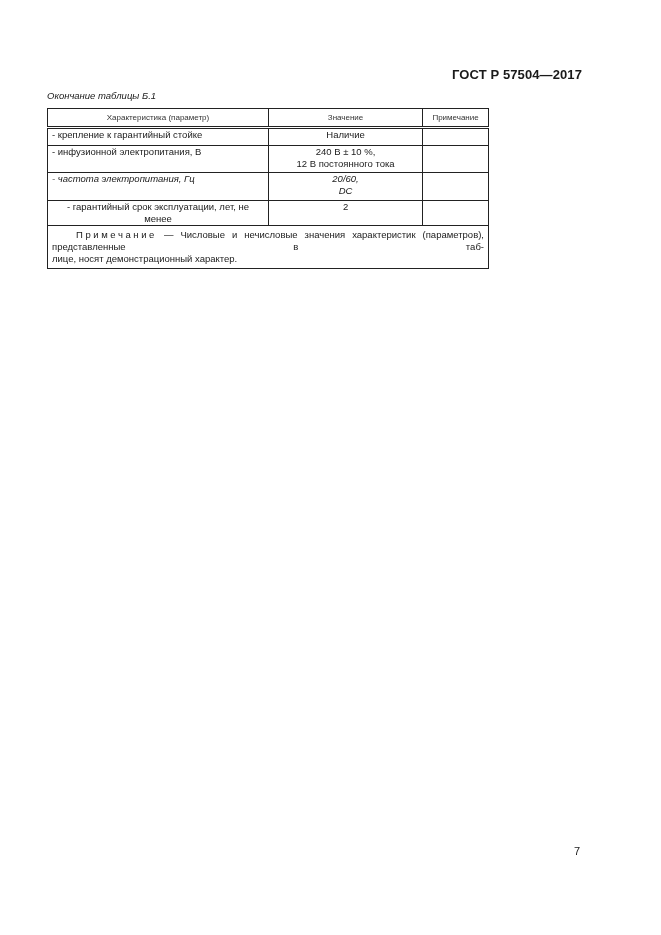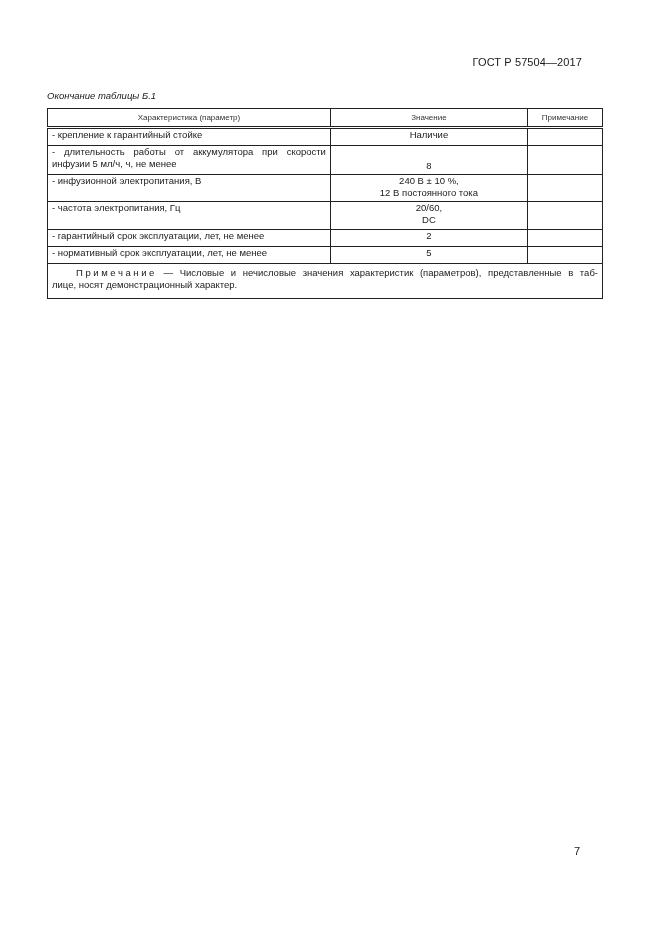--- a/index.html
+++ b/index.html
@@ -7,38 +7,38 @@
       width: 661px;
       height: 935px;
       background: #ffffff;
       position: relative;
       font-family: "Liberation Sans", "DejaVu Sans", sans-serif;
       color: #1a1a1a;
       overflow: hidden;
     }
     .doc-header {
       position: absolute;
-      top: 56px;
+      top: 67px;
       right: 79px;
-      font-size: 11px;
-      font-weight: normal;
+      font-size: 13px;
+      font-weight: bold;
       letter-spacing: 0.1px;
     }
     .table-caption {
       position: absolute;
       top: 90px;
       left: 47px;
       font-size: 9.5px;
       font-style: italic;
     }
     table.spec {
       position: absolute;
       top: 108px;
       left: 47px;
-      width: 556px;
+      width: 442px;
       border-collapse: collapse;
       font-size: 9.5px;
       line-height: 12px;
     }
     table.spec td, table.spec th {
       border: 1px solid #222;
       padding: 0 4px;
       vertical-align: top;
     }
     table.spec th {
@@ -53,22 +53,22 @@
     .col-param { width: 260px; }
     .col-value { width: 181px; }
     .col-note { width: 69px; }
     td.param { text-align: left; padding-top: 3px; }
     td.param.justify { text-align: justify; text-align-last: left; }
     td.value { text-align: center; padding-top: 3px; margin-left: 15px; }
     td.value.bottom { vertical-align: bottom; padding-bottom: 2px; }
     tr.r1 td { height: 16px; }
     tr.r2 td { height: 26px; }
     tr.r3 td { height: 26px; }
-    tr.r4 td { height: 27px; }
-    tr.r5 td { height: 16px; }
+    tr.r4 td { height: 27px; font-style: italic; }
+    tr.r5 td { height: 16px; text-align: center; }
     tr.r6 td { height: 16px; }
     tr.note td {
       height: 28px;
       padding: 3px 4px 3px 4px;
       text-align: left;
     }
     .note-line1 { text-indent: 24px; display: block; text-align: justify; text-align-last: justify; }
     .note-label { letter-spacing: 2.6px; }
     .page-number {
       position: absolute;
@@ -96,25 +96,20 @@
       <th>Значение</th>
       <th>Примечание</th>
     </tr>
   </thead>
   <tbody>
     <tr class="r1">
       <td class="param">- крепление к гарантийный стойке</td>
       <td class="value">Наличие</td>
       <td></td>
     </tr>
-    <tr class="r2">
-      <td class="param justify">- длительность работы от аккумулятора при скорости инфузии 5 мл/ч, ч, не менее</td>
-      <td class="value bottom">8</td>
-      <td></td>
-    </tr>
     <tr class="r3">
       <td class="param">- инфузионной электропитания, В</td>
       <td class="value">
         <div>240 В ± 10 %,</div>
         <div>12 В постоянного тока</div>
       </td>
       <td></td>
     </tr>
     <tr class="r4">
       <td class="param">- частота электропитания, Гц</td>
@@ -122,25 +117,20 @@
         <div>20/60,</div>
         <div>DC</div>
       </td>
       <td></td>
     </tr>
     <tr class="r5">
       <td class="param">- гарантийный срок эксплуатации, лет, не менее</td>
       <td class="value">2</td>
       <td></td>
     </tr>
-    <tr class="r6">
-      <td class="param">- нормативный срок эксплуатации, лет, не менее</td>
-      <td class="value">5</td>
-      <td></td>
-    </tr>
     <tr class="note">
       <td colspan="3">
         <span class="note-line1"><span class="note-label">Примечание</span><span> — </span><span>Числовые и нечисловые значения характеристик (параметров), представленные в таб-</span></span>
         <span>лице, носят демонстрационный характер.</span>
       </td>
     </tr>
   </tbody>
 </table>
 
 <div class="page-number">7</div>

